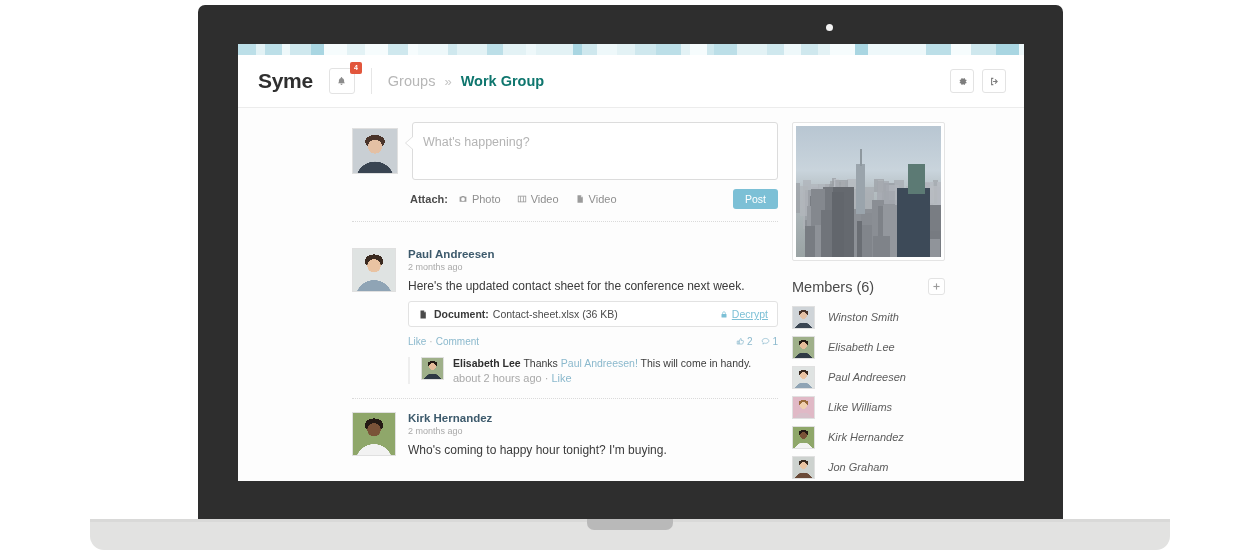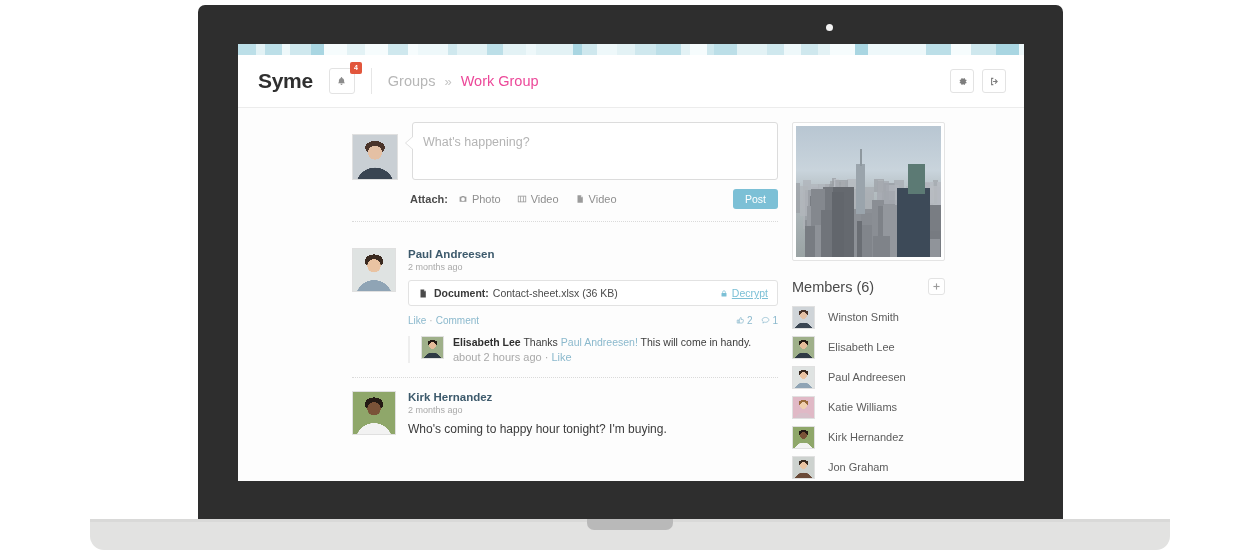--- a/index.html
+++ b/index.html
@@ -79,32 +79,32 @@
     min-width: 12px; height: 12px; padding: 0 2px;
     border-radius: 2px; text-align: center;
     font-weight: bold;
   }
   .hdr-sep {
     width: 1px; height: 26px; background: #e6e6e6; margin: 0 16px;
   }
   .crumbs { display:flex; align-items:center; gap:9px; font-size:14.5px; }
   .crumb-muted { color: #b7b7b7; }
   .crumb-chev  { color: #c5c5c5; font-size: 13px; }
-  .crumb-cur   { color: #ec4899; }
+  .crumb-cur   { color: #0f766e; font-weight: bold; }
   .hdr-right { margin-left:auto; display:flex; gap:8px; }
   .hdr-right .icon-btn { width:24px; height:24px; }
 
   
   .app-body { display: flex; padding: 14px 20px 0 20px; gap: 0; }
   .col-main { width: 520px; padding-left: 94px; }
   .col-side { width: 212px; padding-left: 14px; }
 
   
   .composer { position: relative; margin-bottom: 13px; }
-  .composer-row { display: flex; align-items: flex-end; }
+  .composer-row { display: flex; align-items: center; }
   .avatar {
     background-size: cover; background-position: center;
     border: 1px solid #e0e0e0; padding: 2px; background-clip: content-box;
     flex: none;
   }
   .av-56 { width: 46px; height: 46px; }
   .av-44 { width: 44px; height: 44px; }
   .av-24 { width: 23px; height: 23px; }
 
   .bubble {
@@ -202,21 +202,21 @@
     margin-top: 17px; margin-bottom: 7px;
     width: 153px;
   }
   .members-title { font-size: 14.5px; color: #4a4a4a; }
   .add-btn {
     margin-left: auto; width: 17px; height: 17px;
     border: 1px solid #e3e3e3; border-radius: 3px; background:#fff;
     display:flex; align-items:center; justify-content:center;
   }
   .member { display: flex; align-items: center; padding: 3.5px 0; }
-  .m-name { font-size: 11px; color: #5c5c5c; margin-left: 13px; }
+  .m-name { font-size: 11px; color: #5c5c5c; margin-left: 13px; font-style: italic; }
 
   svg { display: block; }
 </style>
 </head>
 <body>
 
 <div id="stage">
 
   <div class="laptop-lid">
     <div class="webcam"></div>
@@ -350,20 +350,21 @@
           </div>
           <div class="dotted-sep"></div>
         </div>
 
         <div class="post">
           <div class="post-row">
             <div class="avatar av-44" id="p1-av" style="background: radial-gradient(circle at 50% 118%, rgb(143, 164, 181) 0px, rgb(143, 164, 181) 34%, transparent 34.5%) no-repeat, radial-gradient(circle at 50% 40%, rgb(233, 195, 162) 0px, rgb(233, 195, 162) 20%, transparent 20.5%), radial-gradient(22% 16% at 50% 29%, rgb(58, 42, 32) 0px, rgb(58, 42, 32) 100%, transparent 100%), linear-gradient(170deg, rgb(223, 227, 226) 0%, rgb(223, 227, 226) 100%);"></div>
             <div class="post-body">
               <div class="p-author">Paul Andreesen</div>
               <div class="p-time">2 months ago</div>
+              <div class="p-text">Here's the updated contact sheet for the conference next week.</div>
 
               <div class="attachment">
                 <svg width="10" height="11" viewBox="0 0 16 16">
                   <path fill="#4a4a4a" d="M4 1.5h5.5L12.5 4.5v10H4z"></path>
                   <path fill="#cfcfcf" d="M9.5 1.5L12.5 4.5H9.5z"></path>
                 </svg>
                 <span class="att-label">Document:</span>
                 <span class="att-name">Contact-sheet.xlsx (36 KB)</span>
                 <span class="att-action">
                   <svg width="8" height="9" viewBox="0 0 16 16">
@@ -552,21 +553,21 @@
             <div class="member">
               <div class="avatar av-24" style="background: radial-gradient(circle at 50% 118%, rgb(47, 58, 69) 0px, rgb(47, 58, 69) 34%, transparent 34.5%) no-repeat, radial-gradient(circle at 50% 40%, rgb(228, 187, 153) 0px, rgb(228, 187, 153) 20%, transparent 20.5%), radial-gradient(22% 16% at 50% 29%, rgb(36, 26, 20) 0px, rgb(36, 26, 20) 100%, transparent 100%), linear-gradient(170deg, rgb(159, 176, 138) 0%, rgb(159, 176, 138) 100%);"></div>
               <span class="m-name">Elisabeth Lee</span>
             </div>
             <div class="member">
               <div class="avatar av-24" style="background: radial-gradient(circle at 50% 118%, rgb(143, 164, 181) 0px, rgb(143, 164, 181) 34%, transparent 34.5%) no-repeat, radial-gradient(circle at 50% 40%, rgb(233, 195, 162) 0px, rgb(233, 195, 162) 20%, transparent 20.5%), radial-gradient(22% 16% at 50% 29%, rgb(58, 42, 32) 0px, rgb(58, 42, 32) 100%, transparent 100%), linear-gradient(170deg, rgb(223, 227, 226) 0%, rgb(223, 227, 226) 100%);"></div>
               <span class="m-name">Paul Andreesen</span>
             </div>
             <div class="member">
               <div class="avatar av-24" style="background: radial-gradient(circle at 50% 118%, rgb(215, 191, 201) 0px, rgb(215, 191, 201) 34%, transparent 34.5%) no-repeat, radial-gradient(circle at 50% 40%, rgb(239, 207, 174) 0px, rgb(239, 207, 174) 20%, transparent 20.5%), radial-gradient(22% 16% at 50% 29%, rgb(154, 106, 58) 0px, rgb(154, 106, 58) 100%, transparent 100%), linear-gradient(170deg, rgb(224, 185, 198) 0%, rgb(224, 185, 198) 100%);"></div>
-              <span class="m-name">Katie Williams</span>
+              <span class="m-name">Like Williams</span>
             </div>
             <div class="member">
               <div class="avatar av-24" style="background: radial-gradient(circle at 50% 118%, rgb(242, 242, 242) 0px, rgb(242, 242, 242) 34%, transparent 34.5%) no-repeat, radial-gradient(circle at 50% 40%, rgb(122, 83, 56) 0px, rgb(122, 83, 56) 20%, transparent 20.5%), radial-gradient(22% 16% at 50% 29%, rgb(36, 26, 20) 0px, rgb(36, 26, 20) 100%, transparent 100%), linear-gradient(170deg, rgb(143, 167, 106) 0%, rgb(143, 167, 106) 100%);"></div>
               <span class="m-name">Kirk Hernandez</span>
             </div>
             <div class="member">
               <div class="avatar av-24" style="background: radial-gradient(circle at 50% 118%, rgb(107, 74, 56) 0px, rgb(107, 74, 56) 34%, transparent 34.5%) no-repeat, radial-gradient(circle at 50% 40%, rgb(233, 195, 162) 0px, rgb(233, 195, 162) 20%, transparent 20.5%), radial-gradient(22% 16% at 50% 29%, rgb(58, 42, 32) 0px, rgb(58, 42, 32) 100%, transparent 100%), linear-gradient(170deg, rgb(205, 210, 207) 0%, rgb(205, 210, 207) 100%);"></div>
               <span class="m-name">Jon Graham</span>
             </div>
           </div>

